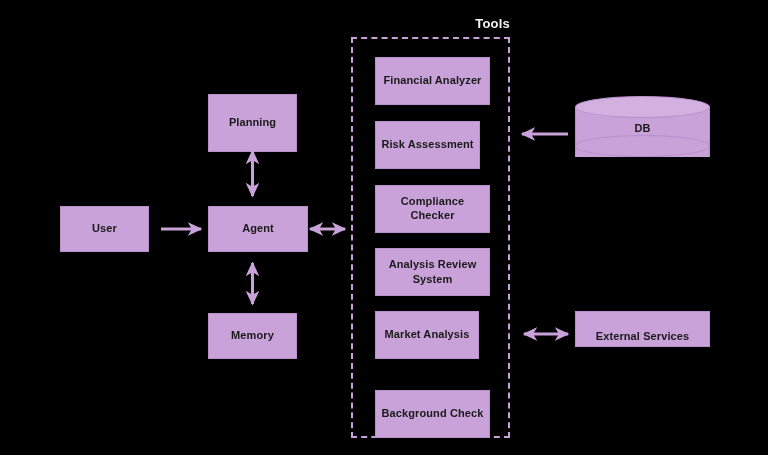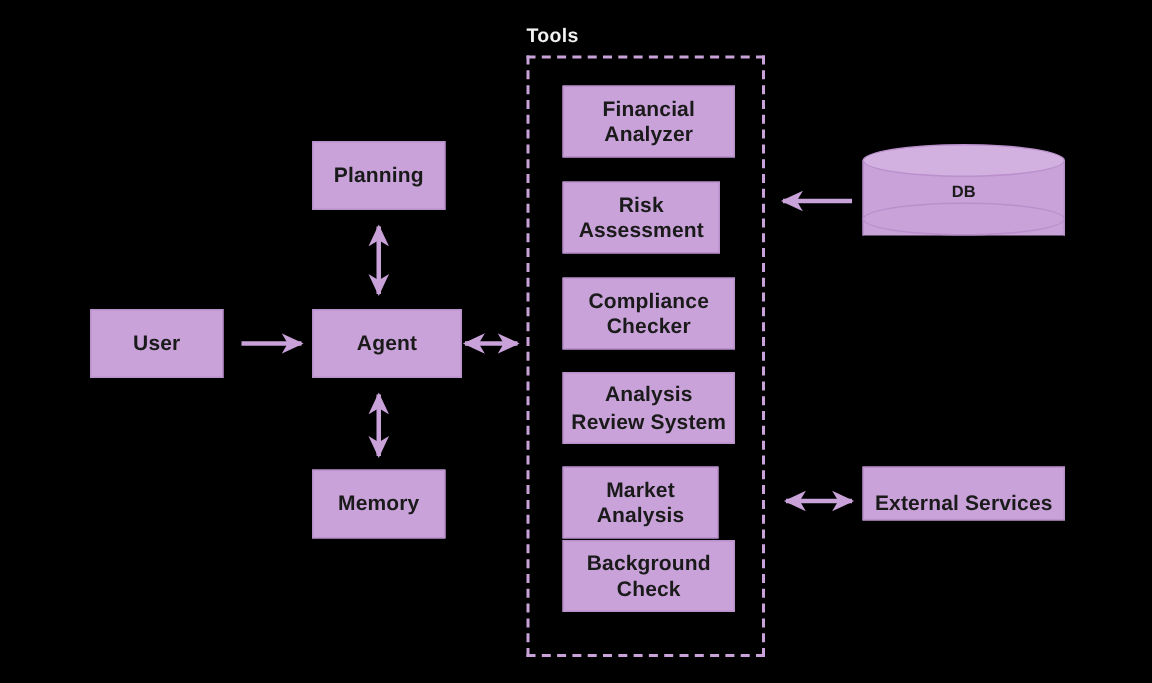--- a/index.html
+++ b/index.html
@@ -27,21 +27,21 @@
   .node {
     position: absolute;
     background: #c8a2d8;
     border: 1px solid #b98fcc;
     box-sizing: border-box;
     display: flex;
     align-items: center;
     justify-content: center;
     text-align: center;
     color: #1a1a1a;
-    font-size: 14px;
+    font-size: 11px;
     font-weight: 600;
     letter-spacing: 0.1px;
     line-height: 1.25;
     padding: 2px 4px;
   }
   .node.two-line { line-height: 1.35; }
 
   
   #tools-group {
     position: absolute;
@@ -51,21 +51,21 @@
     height: 401px;
     border: 2px dashed #c8a2d8;
     box-sizing: border-box;
     background: transparent;
   }
   #tools-title {
     position: absolute;
     left: 351px;
     top: 16px;
     width: 159px;
-    text-align: left;
+    text-align: right;
     color: #f2f2f2;
     font-size: 13px;
     font-weight: 700;
     letter-spacing: 0.2px;
   }
 
   
   #db-cylinder {
     position: absolute;
     left: 575px;
@@ -128,21 +128,21 @@
 </style>
 </head>
 <body>
 
 <div id="canvas">
 
   <div class="node" style="left:60px; top:206px; width:89px; height:46px;">
     <span>User</span>
   </div>
 
-  <div class="node" style="left:208px; top:94px; width:89px; height:46px;">
+  <div class="node" style="left:208px; top:94px; width:89px; height:58px;">
     <span>Planning</span>
   </div>
 
   <div class="node" style="left:208px; top:206px; width:100px; height:46px;">
     <span>Agent</span>
   </div>
 
   <div class="node" style="left:208px; top:313px; width:89px; height:46px;">
     <span>Memory</span>
   </div>
@@ -163,21 +163,21 @@
   </div>
 
   <div class="node two-line" style="left:375px; top:248px; width:115px; height:48px;">
     <span>Analysis Review System</span>
   </div>
 
   <div class="node" style="left:375px; top:311px; width:104px; height:48px;">
     <span>Market Analysis</span>
   </div>
 
-  <div class="node" style="left:375px; top:360px; width:115px; height:48px;">
+  <div class="node" style="left:375px; top:390px; width:115px; height:48px;">
     <span>Background Check</span>
   </div>
 
   <div id="db-cylinder">
     <div id="db-body"></div>
     <div id="db-bottom"></div>
     <div id="db-top"></div>
     <div id="db-label">DB</div>
   </div>
 

